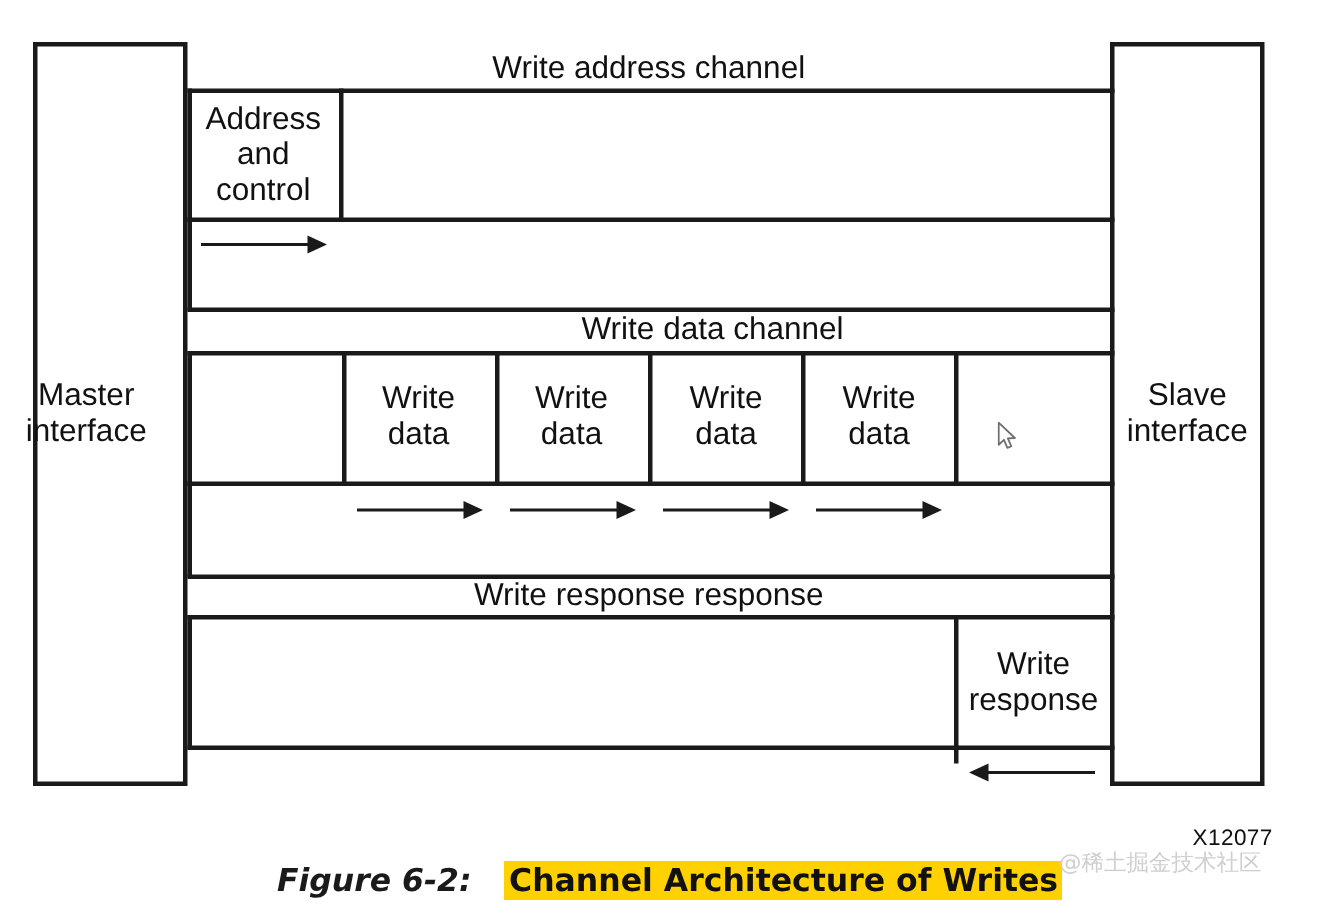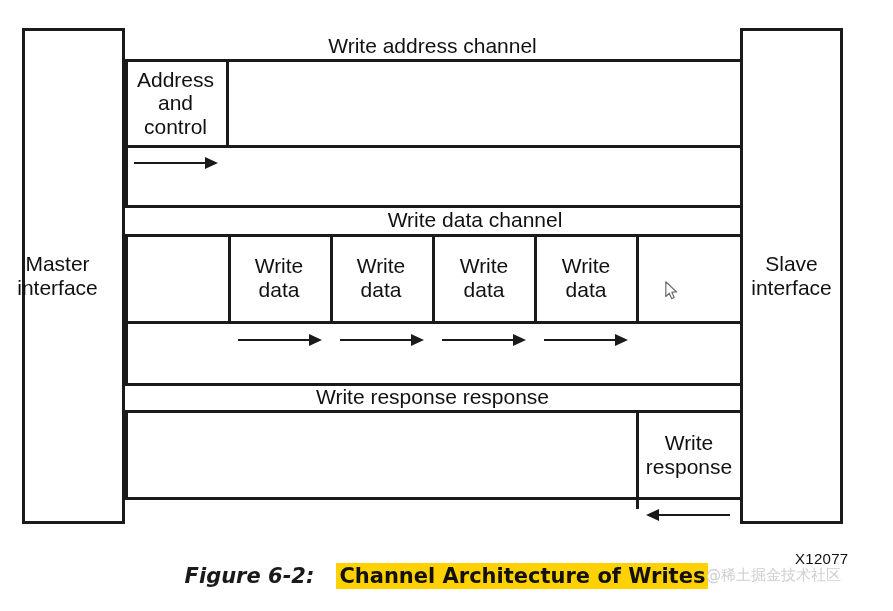--- a/index.html
+++ b/index.html
@@ -26,21 +26,21 @@
   .arrow.left .shaft{right:0;left:10px;}
 
   #fig-id{position:absolute;font-size:15px;letter-spacing:.3px;color:#111;}
 
   #caption{position:absolute;left:0;top:563px;width:893px;
            display:flex;align-items:baseline;justify-content:center;}
   #caption .fignum{font-style:italic;font-weight:bold;font-size:21px;color:#1a1a1a;
                    margin-right:22px;font-family:"DejaVu Sans",sans-serif;}
   #caption .figtitle{font-weight:bold;font-size:21px;color:#111;
                      background:#ffd100;padding:1px 3px;
-                     font-family:"DejaVu Sans",sans-serif;}
+                     font-family:"DejaVu Sans",sans-serif;margin-top:11px;}
 
   #watermark{position:absolute;left:706px;top:566px;font-size:15px;color:#cfcfcf;
              white-space:nowrap;font-family:"DejaVu Sans",sans-serif;}
 
   #cursor{position:absolute;left:665px;top:281px;width:14px;height:19px;}
 </style>
 </head>
 <body>
 
 <div id="stage">

